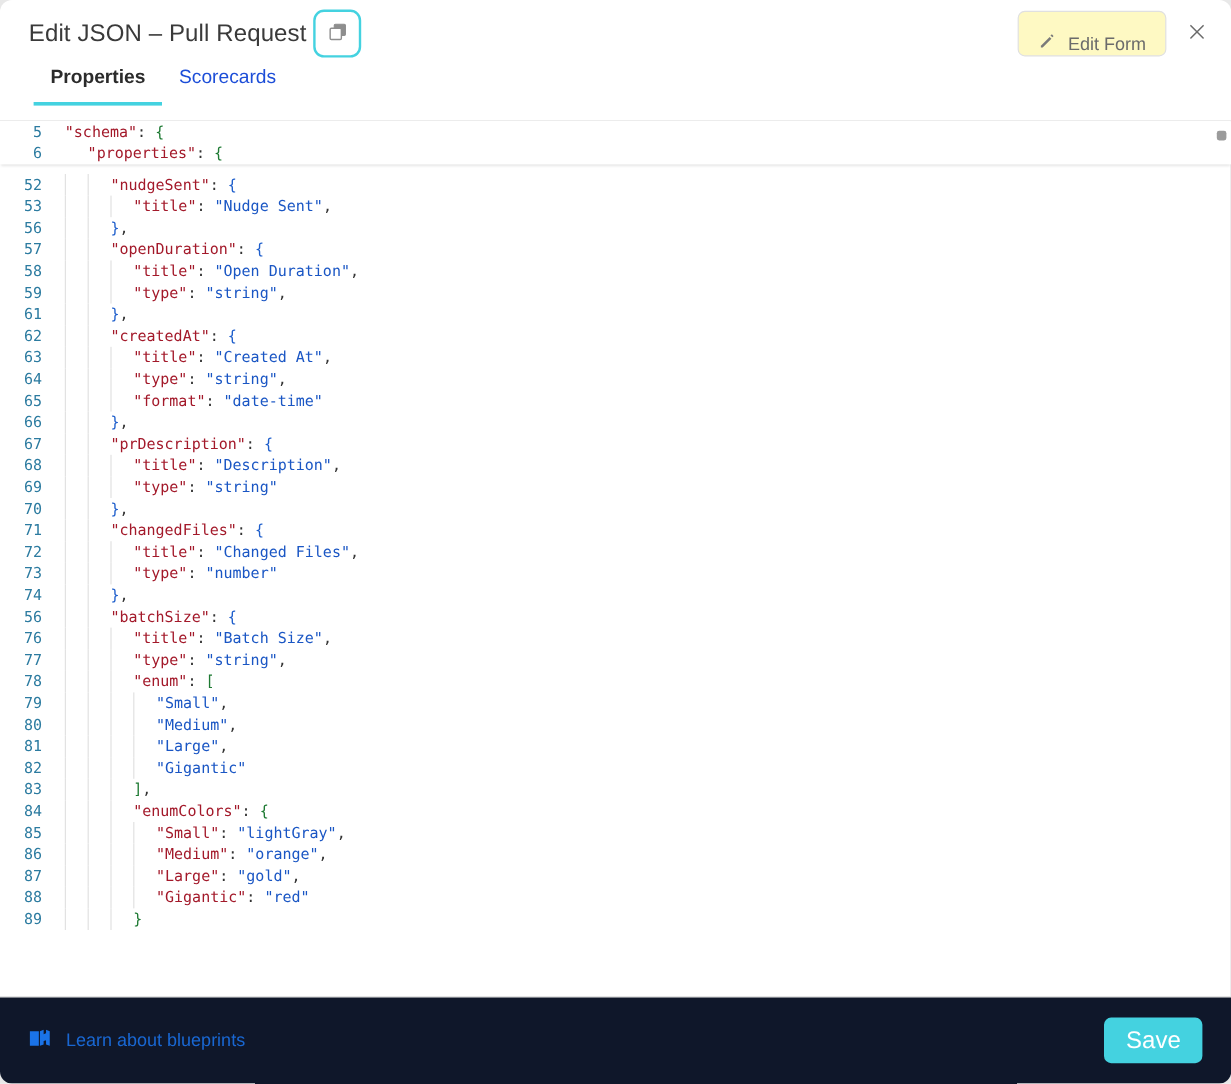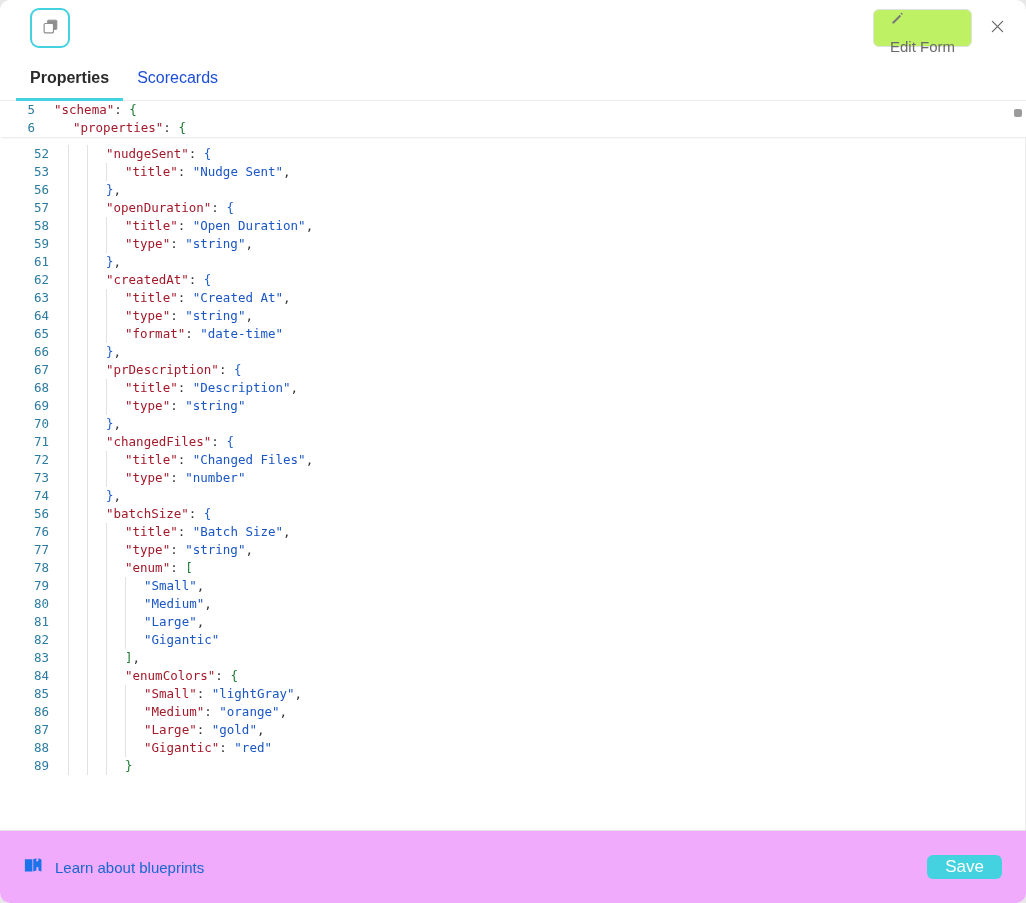--- a/index.html
+++ b/index.html
@@ -43,48 +43,47 @@
     border-radius: 9px;
     background: #fff;
     display: flex; align-items: center; justify-content: center;
     cursor: pointer;
     padding: 0;
     flex: 0 0 auto;
   }
   .hdr-spacer { flex: 1 1 auto; }
   .edit-form-btn {
     height: 38px;
-    display: flex; align-items: flex-start; gap: 9px;
+    display: flex; align-items: flex-end; gap: 9px;
     padding: 0 16px;
     border: 1px solid #e0e0e0;
     border-radius: 6px;
-    background: #bef264;
+    background: #fef9c3;
     color: #6b6b6b;
     font-size: 15px;
     font-family: "Liberation Sans", sans-serif;
     cursor: pointer;
     white-space: nowrap;
-    flex-direction: column;
   }
   .close-btn {
     width: 34px; height: 34px;
     margin-left: 8px;
     border: none; background: none;
     display: flex; align-items: center; justify-content: center;
     cursor: pointer;
     color: #6b6b6b;
   }
 
   
   .tabs {
     flex: 0 0 auto;
     height: 45px;
     display: flex;
-    align-items: flex-end;
-    padding: 0 16px;
+    align-items: flex-start;
+    padding: 0 28px;
     border-bottom: 1px solid #ececec;
     background: #fff;
   }
   .tab {
     font-size: 16px;
     padding: 0 14px 11px 14px;
     color: #1d4ed8;
     cursor: pointer;
     border-bottom: 3px solid transparent;
     margin-bottom: -1px;
@@ -109,21 +108,20 @@
     position: absolute;
     left: 0; right: 0; top: 0;
     z-index: 5;
     background: #fff;
     box-shadow: 0 2px 2px -1px rgba(0,0,0,.10);
   }
   .code-scroll {
     position: absolute;
     left: 0; right: 0; top: 0; bottom: 0;
     overflow: hidden;
-    margin-left: 14px;
   }
   .code-body { padding-top: 44px; }
   .ln-row {
     height: 18px;
     line-height: 18px;
     display: flex;
     font-family: "DejaVu Sans Mono", monospace;
     font-size: 12.5px;
     white-space: pre;
   }
@@ -173,49 +171,50 @@
     background: #ededed;
   }
 
   
   .footer {
     flex: 0 0 auto;
     height: 72px;
     display: flex;
     align-items: center;
     padding: 0 24px;
-    background: #f0abfc;
+    background: #0f172a;
   }
   .learn-link {
     display: flex; align-items: center; gap: 11px;
     color: #1967d2;
     font-size: 15px;
     text-decoration: none;
     cursor: pointer;
   }
   .footer-spacer { flex: 1 1 auto; }
   .save-btn {
-    height: 24px;
+    height: 38px;
     min-width: 62px;
     padding: 0 18px;
     border: none;
     border-radius: 6px;
     background: #44d2e0;
     color: #ffffff;
-    font-size: 17px;
+    font-size: 20px;
     font-family: "Liberation Sans", sans-serif;
     cursor: pointer;
   }
 </style>
 </head>
 <body>
 
 <div id="modal">
 
   <div class="hdr">
+    <span class="hdr-title">Edit JSON – Pull Request</span>
 
     <button class="copy-btn">
       <span>
         <svg width="17" height="17" viewBox="0 0 20 20" fill="none">
           <rect x="6.5" y="2.5" width="11" height="11" rx="1.2" fill="#8e8e8e" stroke="#8e8e8e" stroke-width="1"></rect>
           <rect x="2.5" y="6.5" width="11" height="11" rx="1.2" fill="#ffffff" stroke="#8e8e8e" stroke-width="1.4"></rect>
         </svg>
       </span>
     </button>
 

